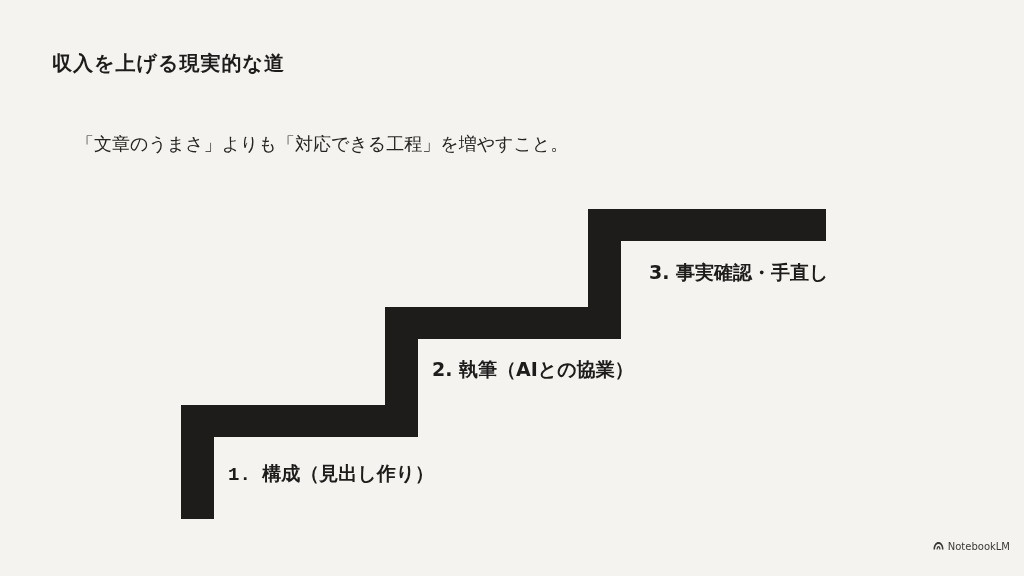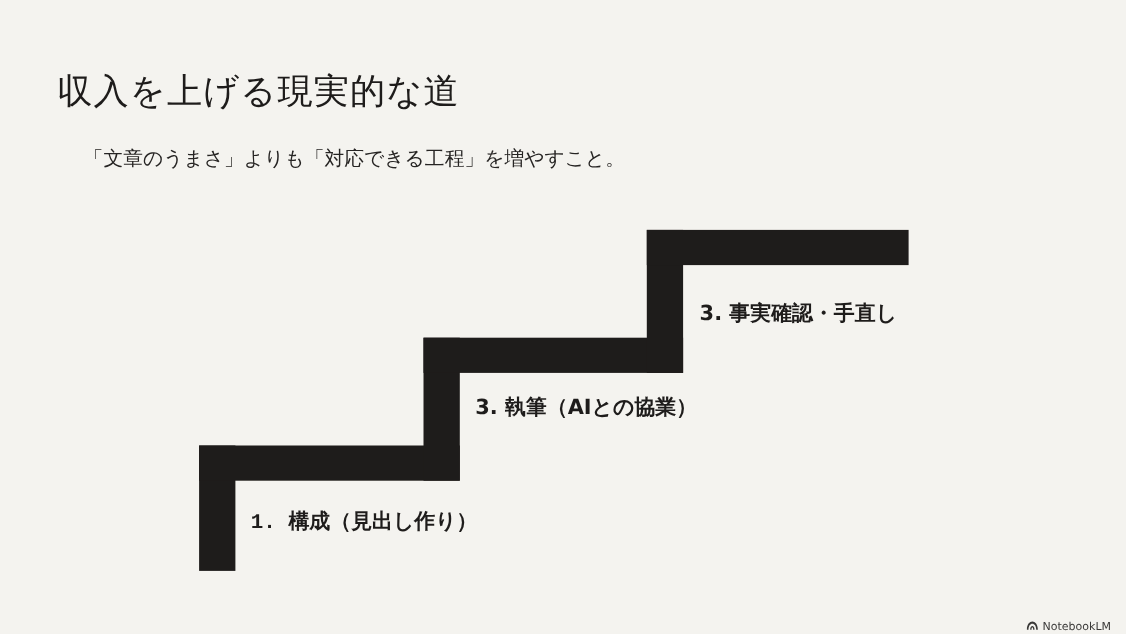--- a/index.html
+++ b/index.html
@@ -4,36 +4,36 @@
   <style>
     html, body { margin: 0; padding: 0; }
     body {
       width: 1024px; height: 576px; overflow: hidden;
       background: #f4f3ef;
       font-family: "DejaVu Sans", "Liberation Sans", sans-serif;
       color: #1e1c1b;
       position: relative;
     }
     .title {
-      position: absolute; left: 52px; top: 62px;
-      font-size: 32px; font-weight: normal; letter-spacing: 1px;
+      position: absolute; left: 52px; top: 50px;
+      font-size: 20px; font-weight: bold; letter-spacing: 1px;
       margin: 0; white-space: nowrap;
     }
     .subtitle {
       position: absolute; left: 60px; top: 116px;
       font-size: 18px; margin: 16px; white-space: nowrap; color: #262423;
     }
     .bar { position: absolute; background: #1e1c1b; }
     .step-label {
       position: absolute; font-size: 19px; font-weight: bold;
       white-space: nowrap; color: #1e1c1b;
     }
     .brand {
-      position: absolute; right: 14px; bottom: 0;
-      display: flex; align-items: center; gap: 4px;
+      position: absolute; right: 14px; bottom: 24px;
+      display: flex; gap: 4px;
       font-size: 10px; color: #3a3938;
     }
     .brand svg { width: 11px; height: 9px; }
   </style>
 </head>
 <body>
 
 <h1 class="title">収入を上げる現実的な道</h1>
 <p class="subtitle">「文章のうまさ」よりも「対応できる工程」を増やすこと。</p>
 
@@ -42,22 +42,22 @@
   <div class="bar" style="left:181px; top:405px; width:33px; height:114px;"></div>
   <div class="bar" style="left:181px; top:405px; width:237px; height:32px;"></div>
 
   <div class="bar" style="left:385px; top:307px; width:33px; height:130px;"></div>
   <div class="bar" style="left:385px; top:307px; width:236px; height:32px;"></div>
 
   <div class="bar" style="left:588px; top:209px; width:33px; height:130px;"></div>
   <div class="bar" style="left:588px; top:209px; width:238px; height:32px;"></div>
 
   <div class="step-label" style="left:228px; top:461px;font-family:Liberation Mono, monospace;">1. 構成（見出し作り）</div>
-  <div class="step-label" style="left:432px; top:357px;">3. 執筆（AIとの協業）</div>
-  <div class="step-label" style="left:636px; top:260px;margin-top:12px;">3. 事実確認・手直し</div>
+  <div class="step-label" style="left:432px; top:357px;">2. 執筆（AIとの協業）</div>
+  <div class="step-label" style="left:649px; top:260px;">3. 事実確認・手直し</div>
 </div>
 
 <div class="brand">
   <span>
     <svg viewBox="0 0 22 18">
         <path d="M1 17 C1 7 6 2 11 2 C16 2 21 7 21 17 L18 17 C18 10 15 6 11 6 C7 6 4 10 4 17 Z M7 17 C7 12 9 10 11 10 C13 10 15 12 15 17 L12.5 17 C12.5 14 12 13 11 13 C10 13 9.5 14 9.5 17 Z" fill="#3a3938"></path>
       </svg>
   </span>
   <span>NotebookLM</span>
 </div>

